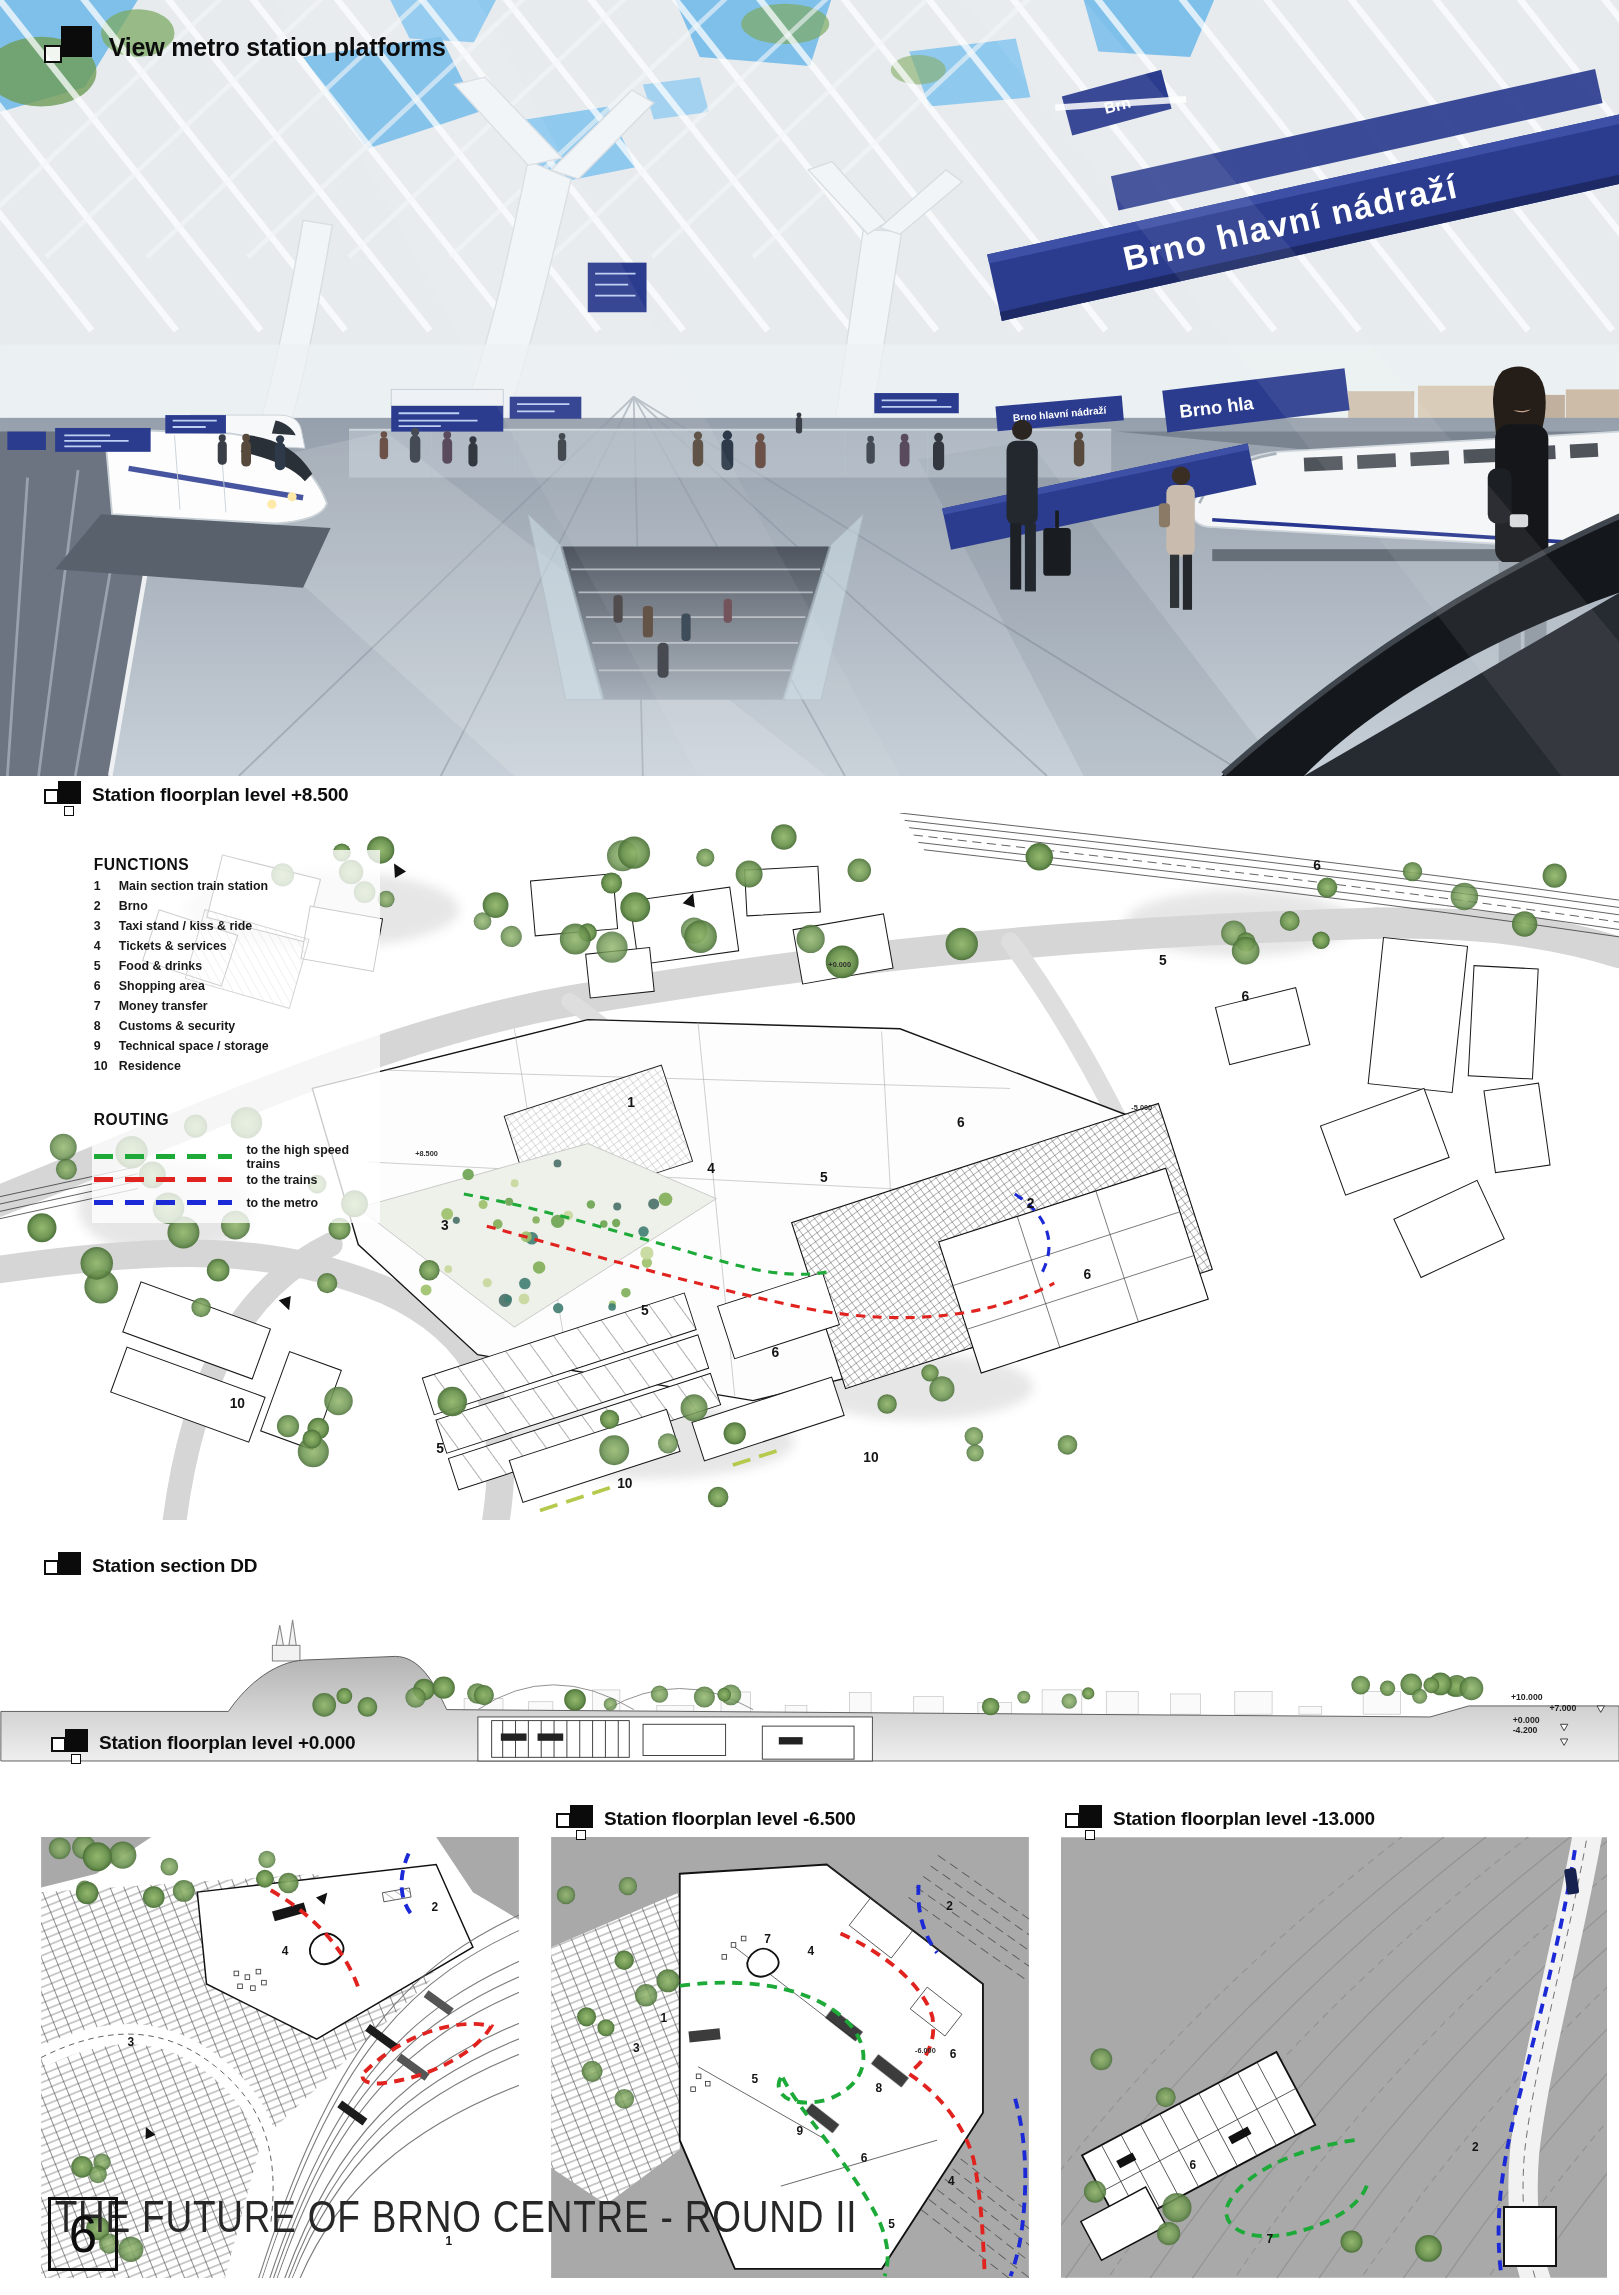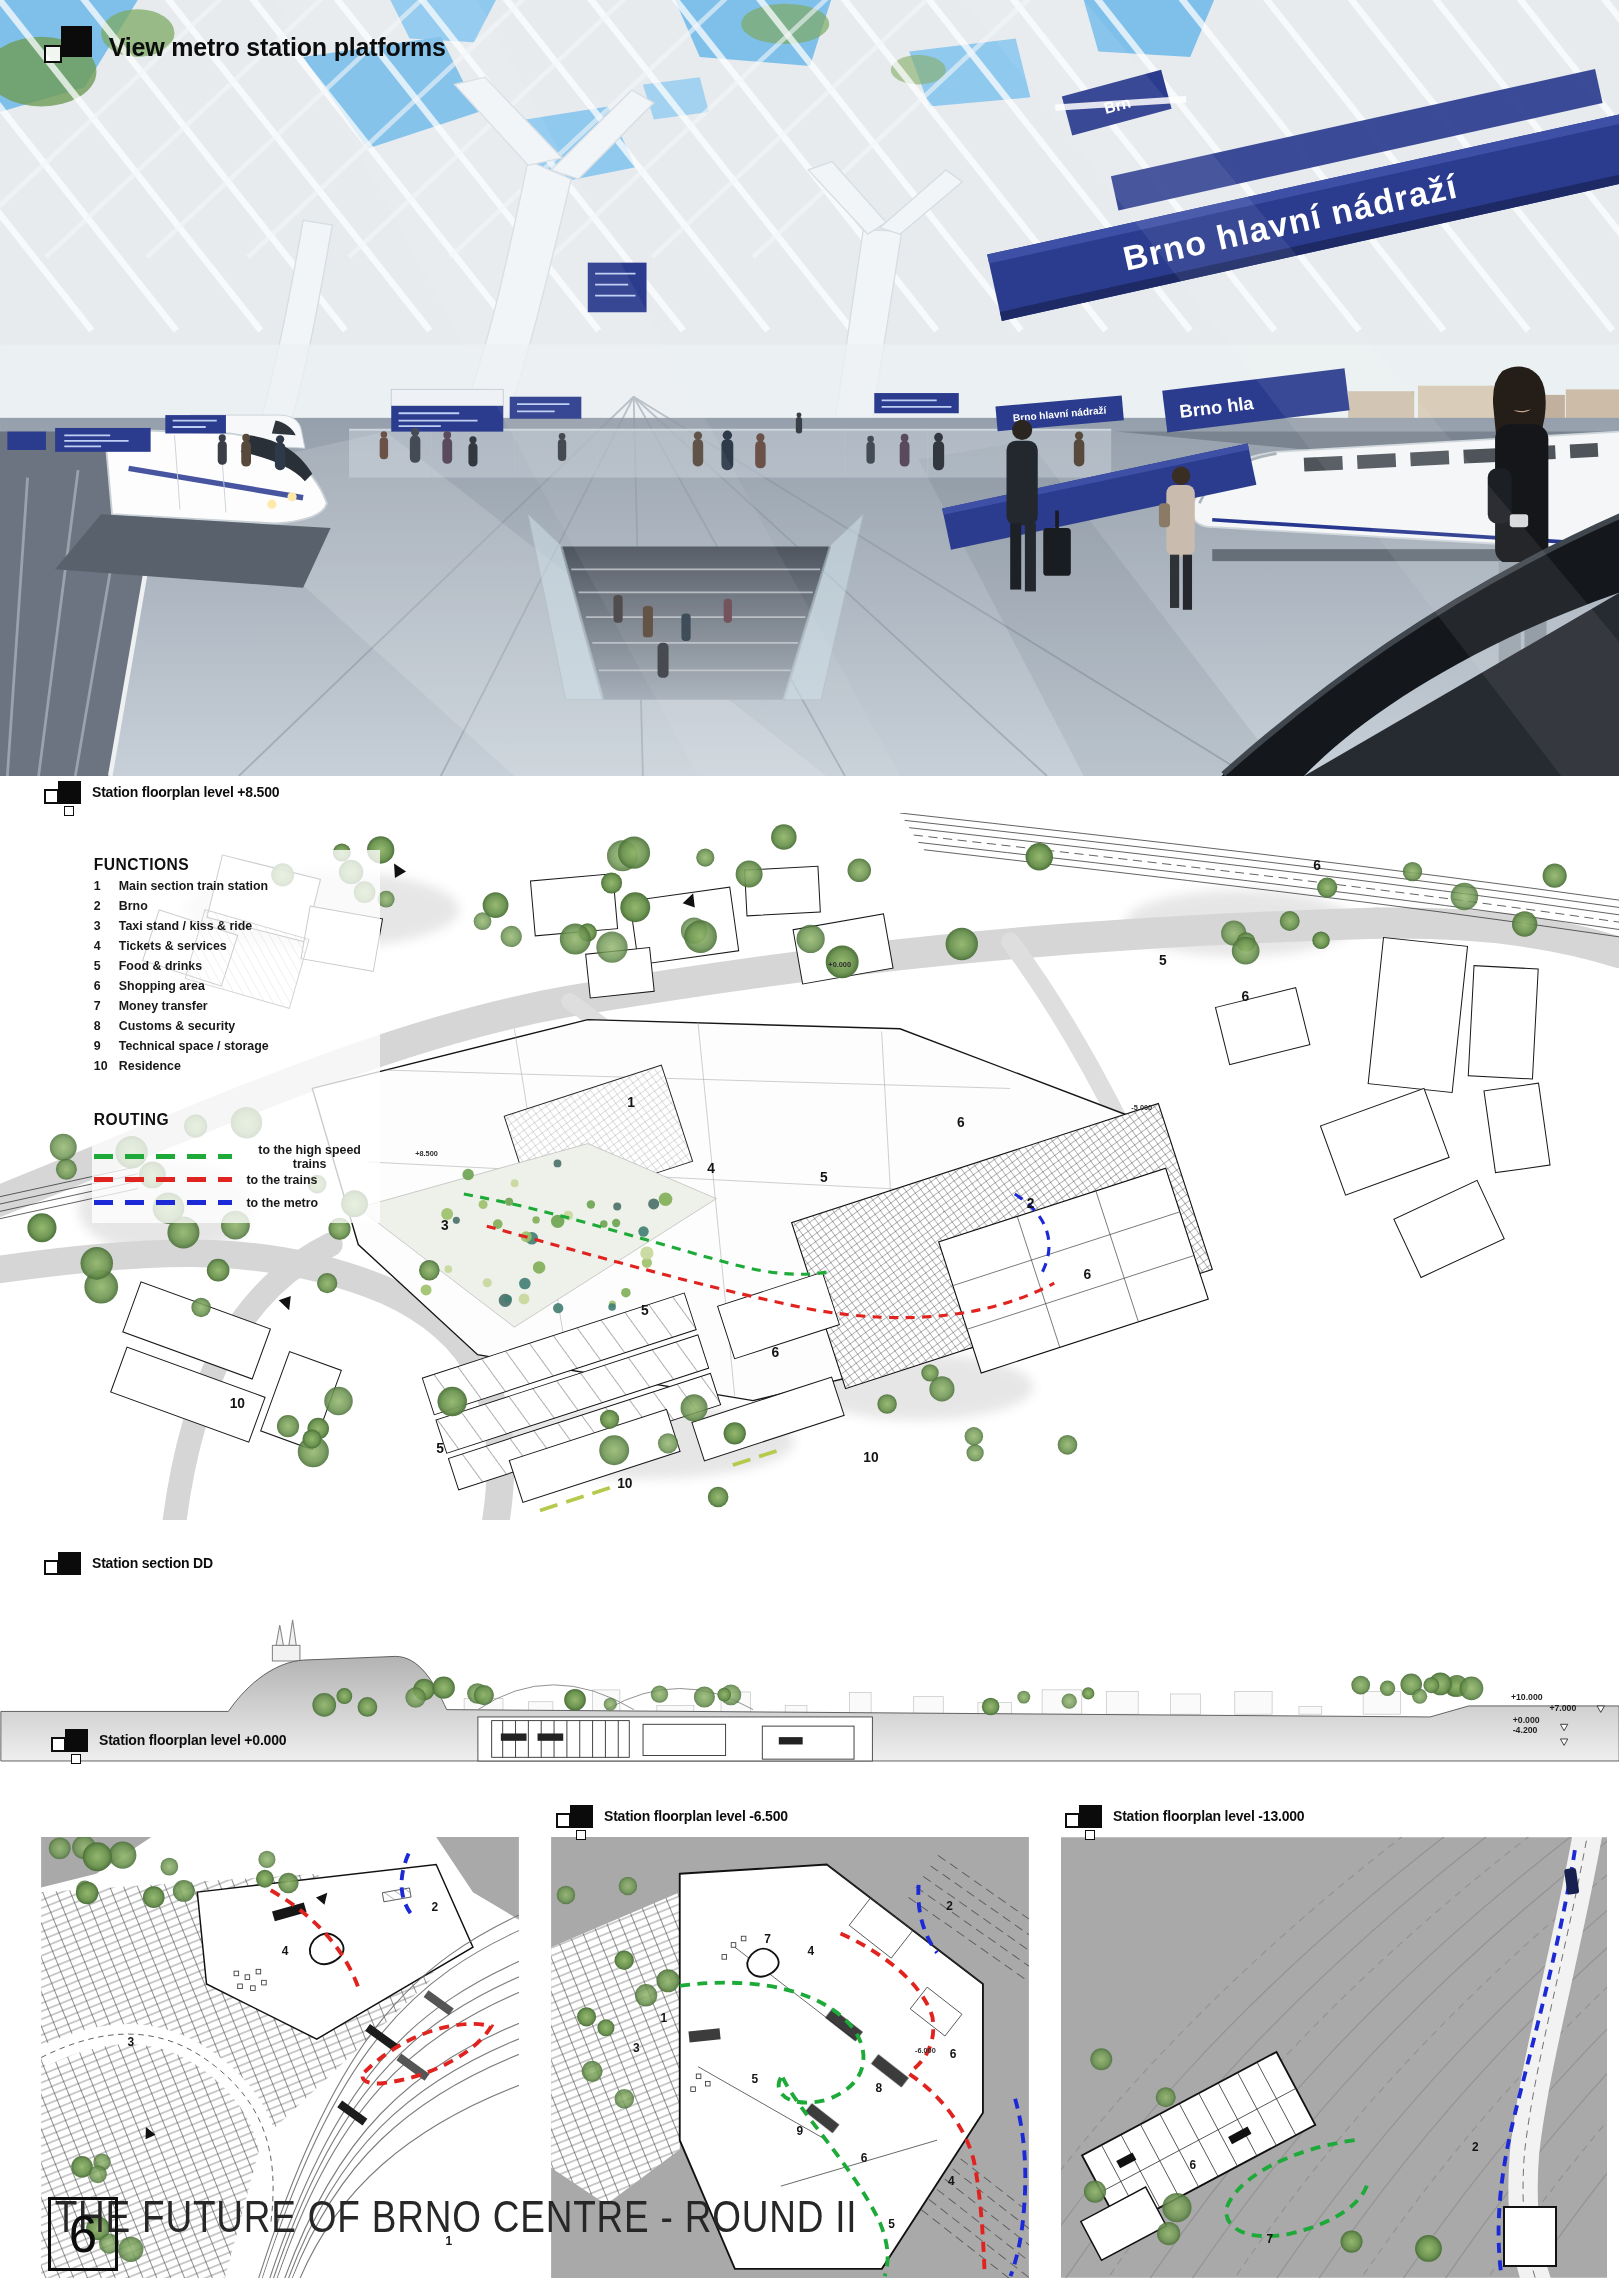--- a/index.html
+++ b/index.html
@@ -14,28 +14,28 @@
   .mark .sq-o{position:absolute;left:0;bottom:5.5px;width:13.8px;height:13.8px;border:2.8px solid #0e0e0e;background:rgba(255,255,255,.9);}
   .mark .sq-f{position:absolute;left:17.4px;top:0;width:31px;height:31px;background:#0b0b0b;}
   .mark-s{position:relative;width:37px;height:33px;flex:0 0 auto;}
   .mark-s .sq-o{position:absolute;left:0;top:8.3px;width:11px;height:11px;border:2.3px solid #0e0e0e;background:#fff;}
   .mark-s .sq-f{position:absolute;left:13.8px;top:0;width:23px;height:23px;background:#0b0b0b;}
   .mark-s .sq-o2{position:absolute;left:20px;top:25px;width:8.3px;height:8.3px;border:1.8px solid #0e0e0e;background:#fff;}
 
   .hero-title{display:flex;gap:14.7px;align-items:flex-start;z-index:5;}
   .hero-title .t{font-size:25px;font-weight:700;color:#0d0d0d;letter-spacing:-0.2px;padding-top:7.3px;}
   .sec-head{display:flex;gap:11px;align-items:flex-start;z-index:5;}
-  .sec-head .t{font-size:14px;font-weight:700;color:#0d0d0d;padding-top:2.8px;letter-spacing:-0.2px;}
+  .sec-head .t{font-size:19px;font-weight:700;color:#0d0d0d;padding-top:2.8px;letter-spacing:-0.2px;}
 
   .legend{z-index:4;width:279px;background:rgba(255,255,255,.78);padding:5.5px 7.3px 9.2px 1.8px;}
   .leg-title{font-size:15.6px;font-weight:700;letter-spacing:0.5px;color:#101010;margin-bottom:2px;}
   .fn-row{display:flex;font-size:12.4px;font-weight:700;color:#181818;line-height:20px;}
   .fn-row .num{width:25px;flex:0 0 auto;}
   .routing-title{margin:35px 0 16.5px;}
-  .rt-row{display:flex;align-items:center;gap:14.7px;height:23px;text-align:center;}
+  .rt-row{display:flex;align-items:center;gap:14.7px;height:23px;}
   .rt-swatch{width:138px;height:4.6px;flex:0 0 auto;}
   .rt-lab{font-size:12.4px;font-weight:700;color:#181818;}
 
   .footer-title{left:0;right:0;top:2193px;text-align:left;z-index:7;color:#272727;}
   .footer-title span{display:inline-block;font-size:42px;font-weight:400;letter-spacing:0.9px;transform:scaleX(.88) scaleY(1.04);}
   .page-box{left:48px;top:2197px;width:64px;height:68px;border:3.7px solid #0d0d0d;z-index:7;
             display:flex;align-items:center;justify-content:center;font-size:51px;color:#0d0d0d;}
   .corner-box{left:1503px;top:2206px;width:50px;height:57px;border:2.8px solid #121212;background:#fff;z-index:7;}
 
   

